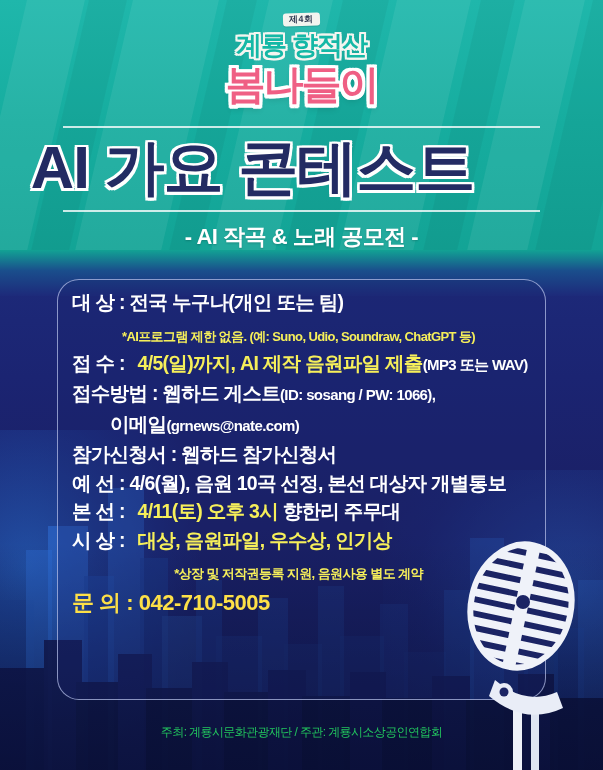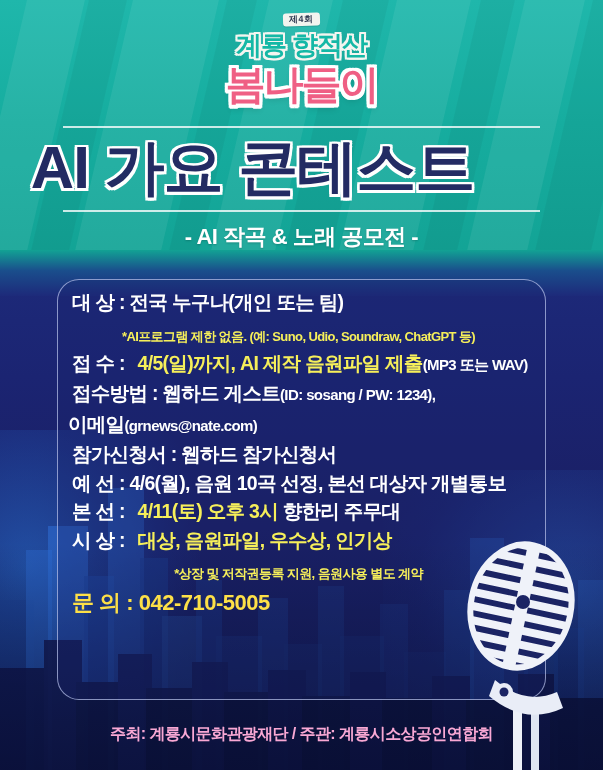--- a/index.html
+++ b/index.html
@@ -112,32 +112,32 @@
   .row .lbl{display:inline-block;}
   .y{color:#f6ef5a;margin-left:8px;}
   .hl{
     color:#2b2f70;background:#f3ef52;padding:0 1px;border-radius:2px;
   }
   .sm{font-size:15px;letter-spacing:-.6px;}
   .note{
     text-align:center;color:#f6ef5a;font-size:13px;font-weight:bold;
     letter-spacing:-.6px;line-height:24px;padding-left:0;white-space:nowrap;margin-top:8px;
   }
-  .indent{padding-left:68px;}
+  .indent{padding-left:110px;}
 
   
   .contact{
     color:#fde047;font-size:22px;font-weight:bold;letter-spacing:-.5px;
     line-height:34px;padding-left:72px;white-space:nowrap;
   }
 
   
   .footer{
     position:absolute;left:0;top:724px;width:603px;text-align:center;
-    color:#f9a8d4;font-size:16px;font-weight:bold;letter-spacing:-.6px;
+    color:#22c55e;font-size:12px;font-weight:normal;letter-spacing:-.6px;
   }
 
   
   .mic{position:absolute;right:-6px;top:530px;width:160px;height:245px;}
 </style>
 </head>
 <body>
 
 <div id="poster">
 
@@ -228,21 +228,21 @@
 
 
 
     <div class="row note">*AI프로그램 제한 없음. (예: Suno, Udio, Soundraw, ChatGPT 등)</div>
 
     <div class="row">
       <span class="lbl">접   수</span><span> : </span><span class="y">4/5(일)까지, AI 제작 음원파일 제출</span><span class="sm">(MP3 또는 WAV)</span>
     </div>
 
     <div class="row">
-      <span class="lbl">접수방법</span><span> : </span><span>웹하드 게스트</span><span class="sm">(ID: sosang / PW: 1234),</span>
+      <span class="lbl">접수방법</span><span> : </span><span>웹하드 게스트</span><span class="sm">(ID: sosang / PW: 1066),</span>
     </div>
 
     <div class="row indent">
       <span>이메일</span><span class="sm">(grnews@nate.com)</span>
     </div>
 
     <div class="row">
       <span class="lbl">참가신청서</span><span> : </span><span>웹하드 참가신청서</span>
     </div>
 

